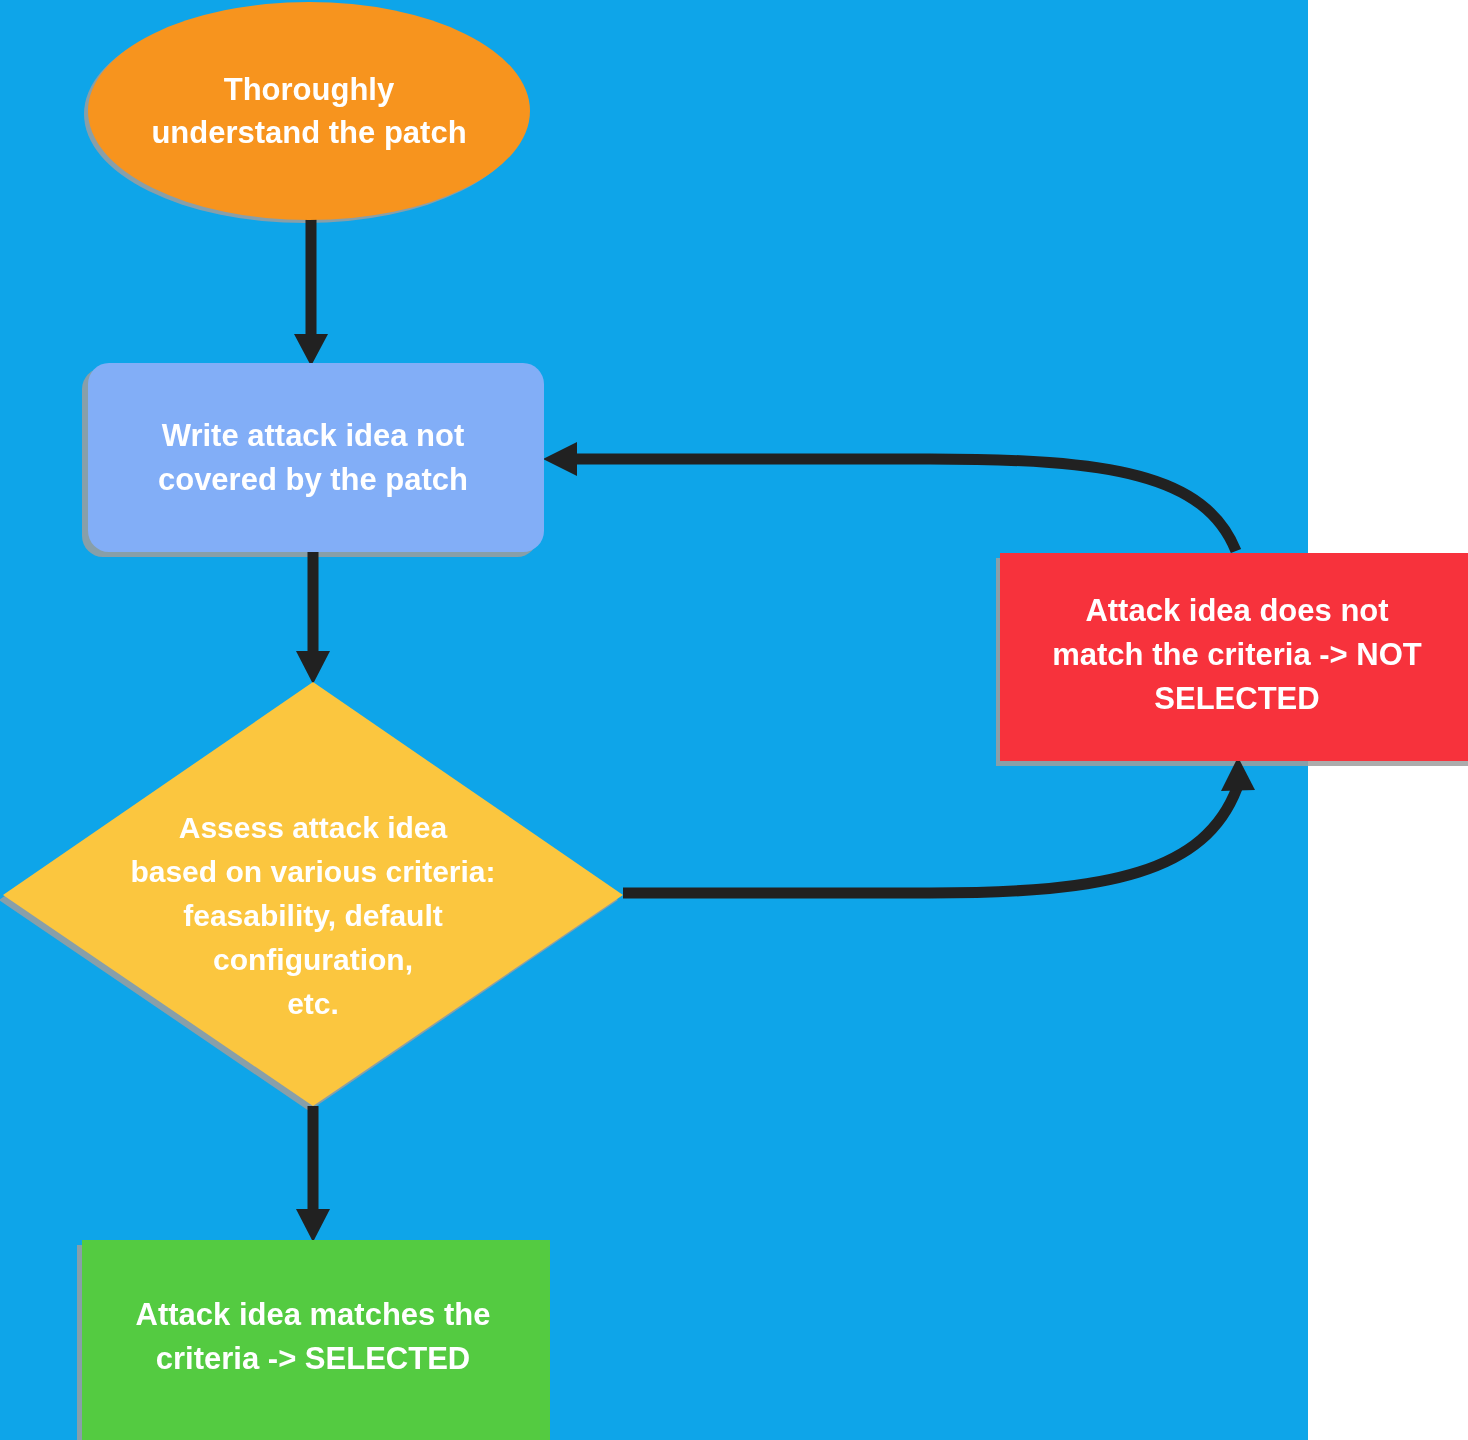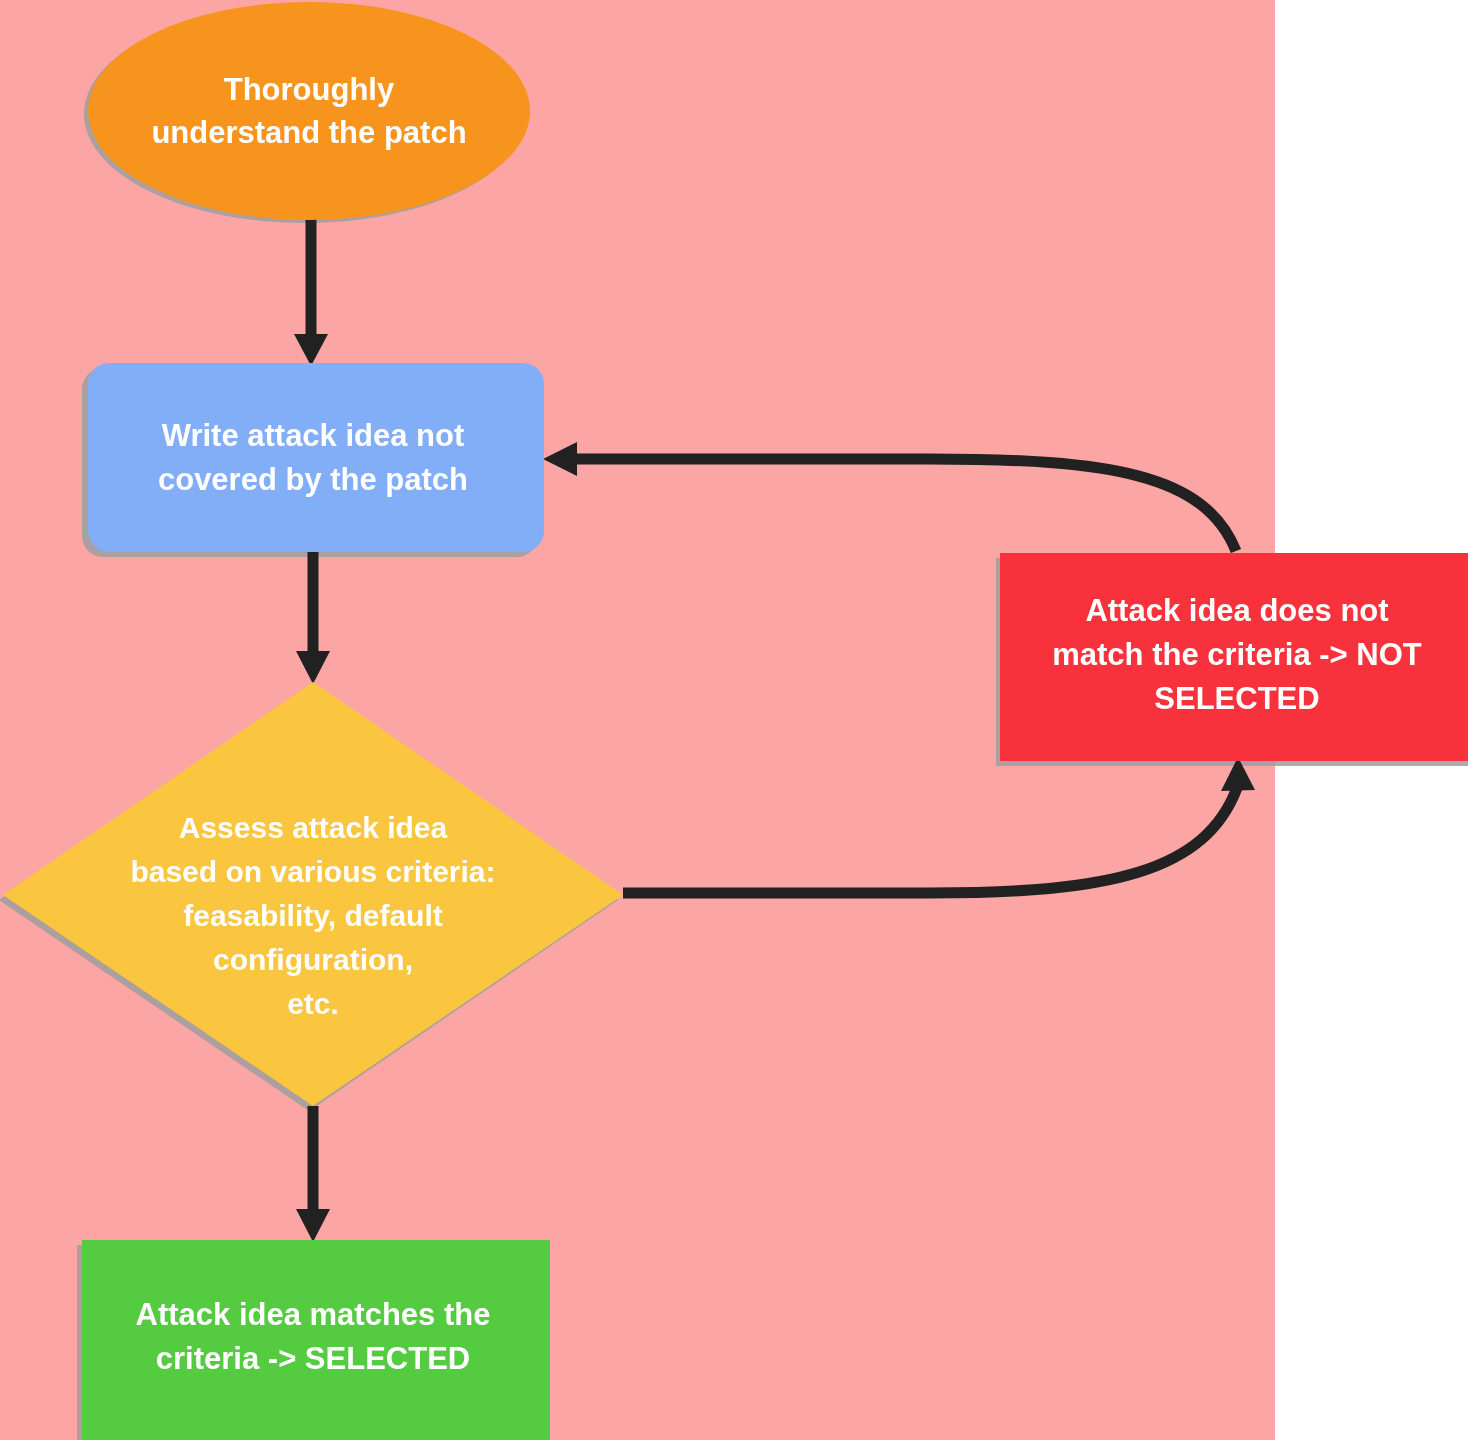--- a/index.html
+++ b/index.html
@@ -10,21 +10,22 @@
   body {
     width: 1468px;
     height: 1440px;
     overflow: hidden;
     font-family: "Liberation Sans", sans-serif;
   }
   #flowchart-root {
     position: relative;
     width: 1275px;
     height: 1440px;
-    background: #fca5a5;
+    background: #0ea5e9;
+    padding-left: 33px;
   }
   svg.chart-canvas {
     position: absolute;
     top: 0;
     left: 0;
     width: 1468px;
     height: 1440px;
     display: block;
   }
   .node-label {

